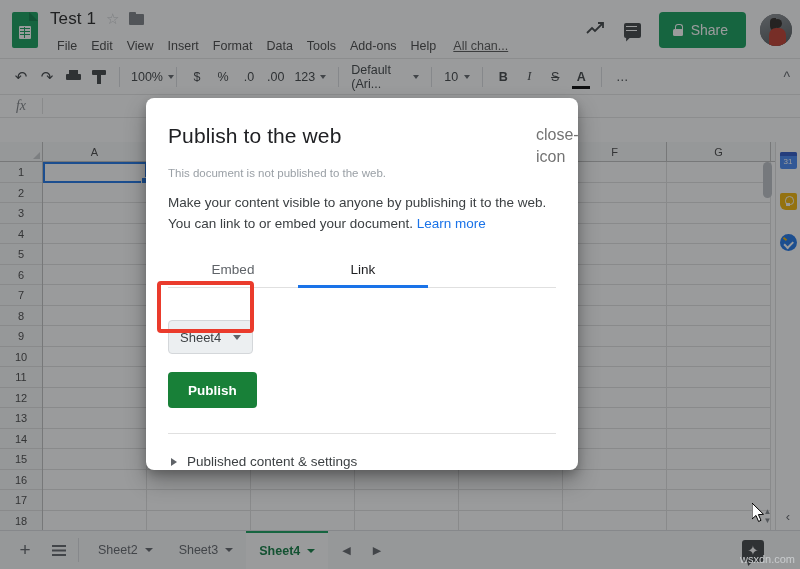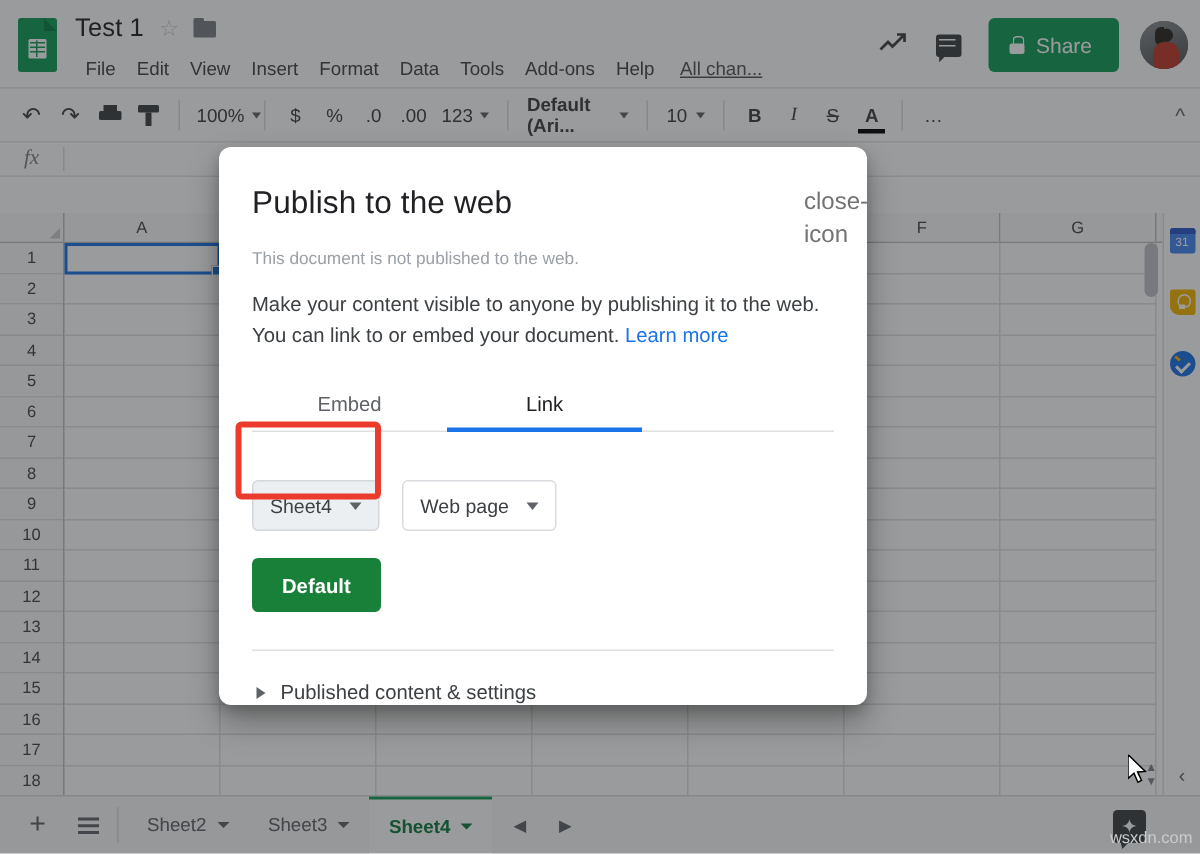--- a/index.html
+++ b/index.html
@@ -82,21 +82,21 @@
   
   .toolbar {
     height:36px; display:flex; align-items:center; gap:0; padding:0 8px;
     border-top:1px solid #e6e6e6; position:relative;
   }
   .tb { height:26px; min-width:26px; display:flex; align-items:center; justify-content:center;
         font-size:12.5px; color:#3c4043; padding:0 5px; border-radius:3px; }
   .tb-sep { width:1px; height:20px; background:#dadce0; margin:0 7px; }
   .caret { width:0;height:0;border-left:3.5px solid transparent;border-right:3.5px solid transparent;border-top:4px solid #5f6368; margin-left:5px; }
   .tb-zoom { width:42px; justify-content:flex-start; padding-left:4px; }
-  .tb-font { width:78px; justify-content:flex-end;font-weight:bold; }
+  .tb-font { width:78px; justify-content:flex-end; }
   .tb-size { width:36px; justify-content:flex-start; }
   .tb-A { position:relative; font-weight:bold; }
   .tb-A .underbar { position:absolute; left:4px; right:4px; bottom:1px; height:3px; background:#000; }
   .collapse-chev { position:absolute; right:10px; font-size:14px; color:#5f6368; }
   .ic-undo, .ic-redo { font-size:15px; }
   .printer { width:15px; height:13px; position:relative; }
   .printer::before { content:""; position:absolute; left:0; top:4px; width:15px; height:6px; background:#3c4043; border-radius:1px; }
   .printer::after { content:""; position:absolute; left:3px; top:0; width:9px; height:4px; background:#3c4043; }
   .paint { width:14px; height:14px; position:relative; }
   .paint::before { content:""; position:absolute; left:0; top:0; width:14px; height:5px; background:#3c4043; border-radius:1px; }
@@ -565,27 +565,23 @@
   <div class="tabs">
     <div class="mtab">Embed</div>
     <div class="mtab sel">Link</div>
   </div>
 
   <div class="controls">
     <div class="dd pressed">
       <span>Sheet4</span>
       <span class="cv2"></span>
     </div>
-    <div class="dd">
-      <span>Web page</span>
-      <span class="cv2"></span>
-    </div>
-  </div>
-
-  <button class="publish-btn">Default</button>
+  </div>
+
+  <button class="publish-btn">Publish</button>
 
   <div class="mdiv"></div>
 
   <div class="settings-row">
     <span class="tri"></span>
     <span>Published content &amp; settings</span>
   </div>
 </div>
 
 <div class="redbox"></div>

